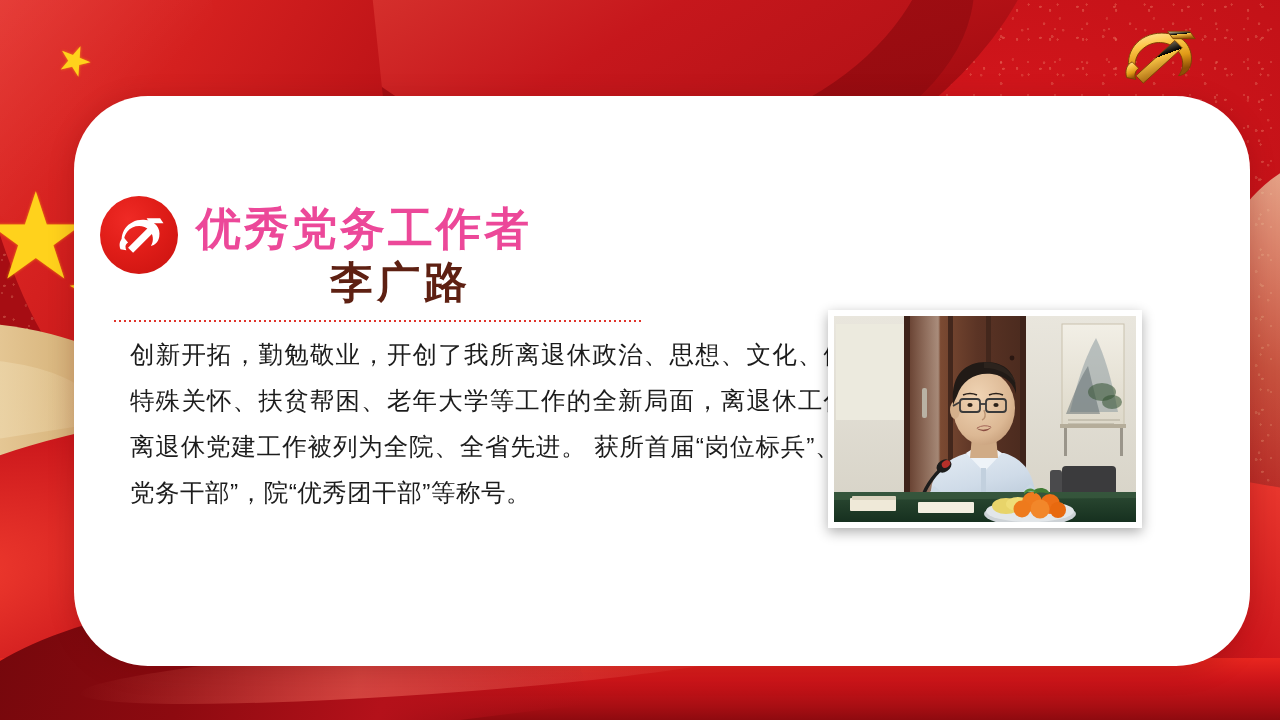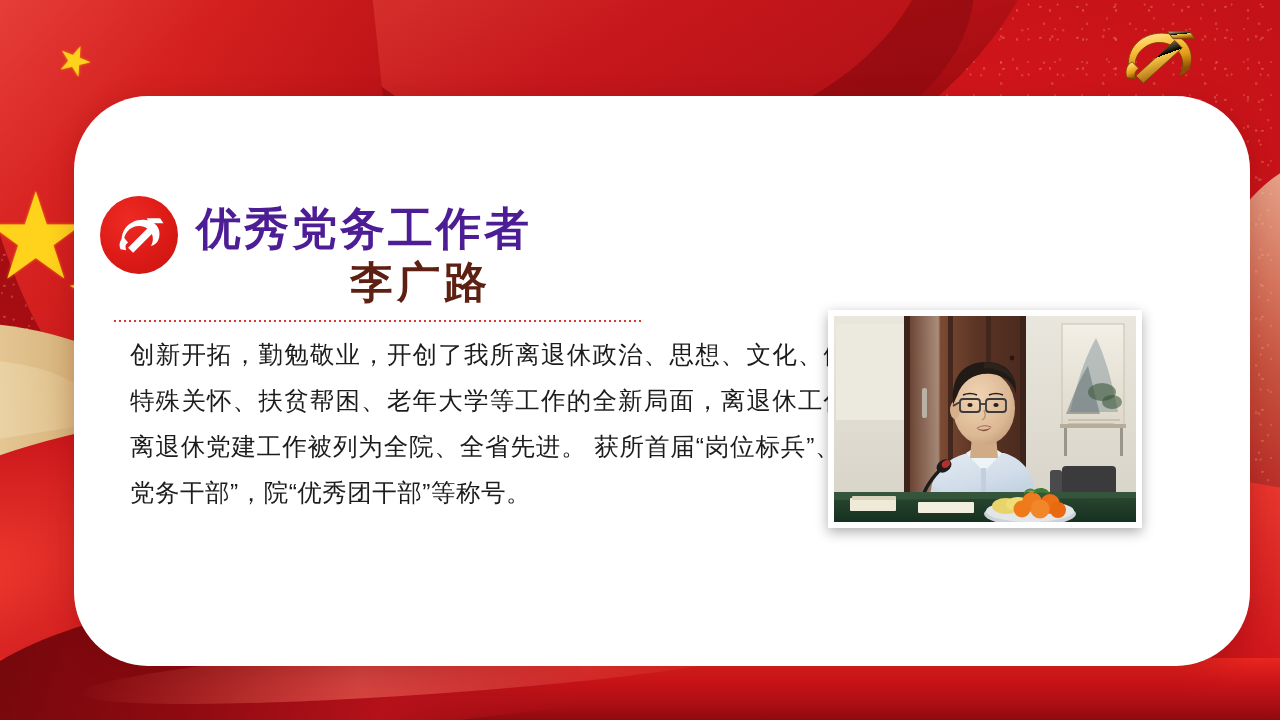--- a/index.html
+++ b/index.html
@@ -183,27 +183,27 @@
   }
   .emblem-badge svg { width: 54px; height: 54px; display: block; }
 
   .title-main {
     position: absolute;
     left: 122px; top: 103px;
     font-family: Liberation Sans, sans-serif;
     font-size: 45px;
     font-weight: bold;
     letter-spacing: 3px;
-    color: #4c1d95;
+    color: #ec4899;
     white-space: nowrap;
     text-align: center;
   }
   .title-name {
     position: absolute;
-    left: 276px; top: 158px;
+    left: 256px; top: 158px;
     font-family: "Liberation Serif", "DejaVu Serif", serif;
     font-size: 43px;
     font-weight: bold;
     letter-spacing: 4px;
     color: #5e2012;
     white-space: nowrap;
   }
   .divider-dots {
     position: absolute;
     left: 40px; top: 224px;

